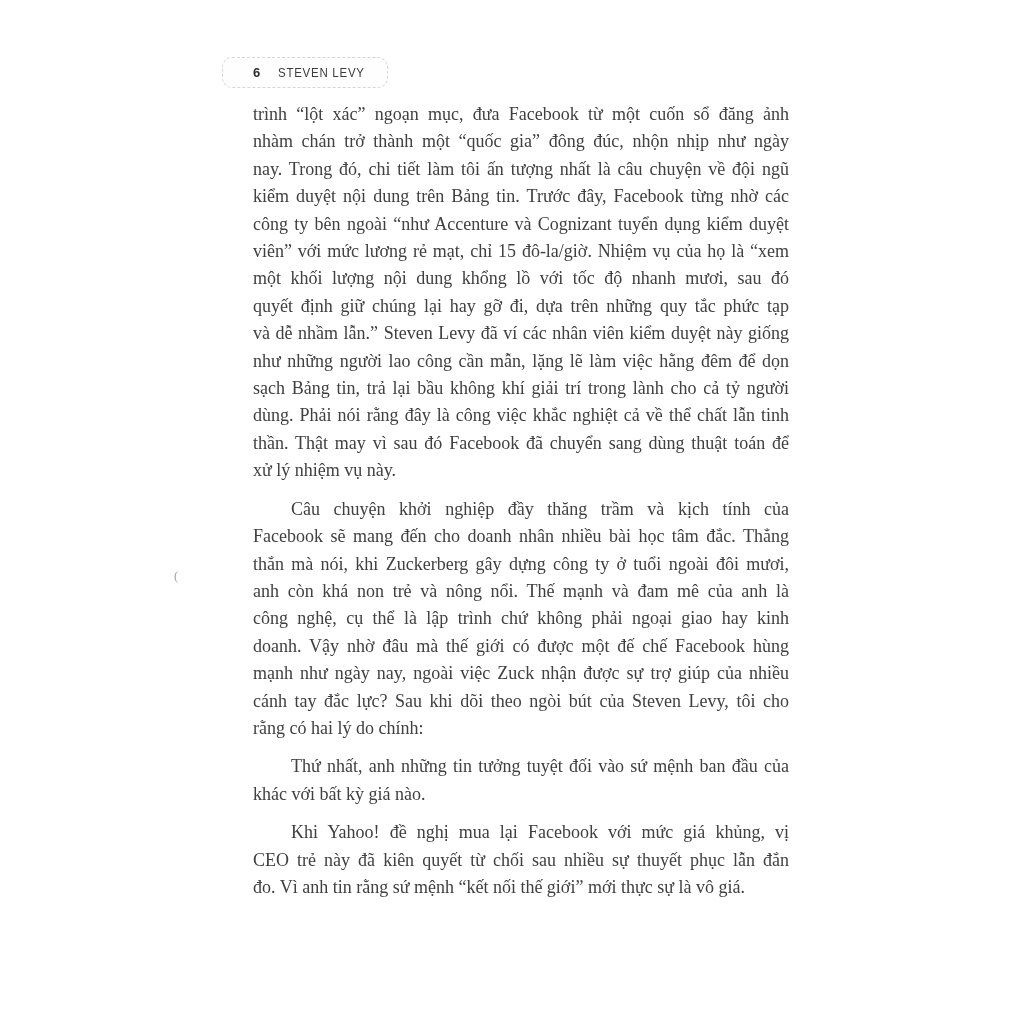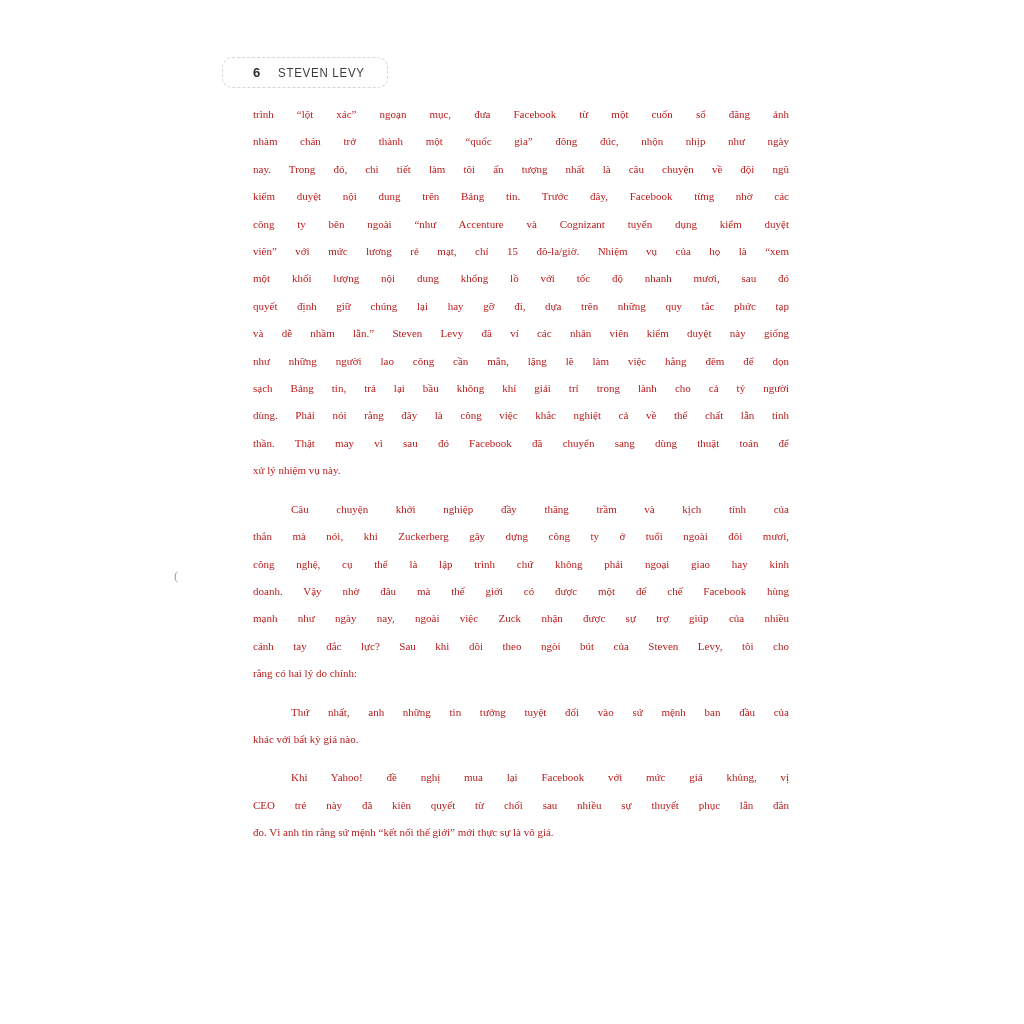--- a/index.html
+++ b/index.html
@@ -47,22 +47,22 @@
     top: 568px;
     font-size: 13px;
     color: #a9a49e;
     font-family: "Liberation Serif", serif;
   }
   .body-text {
     position: absolute;
     left: 253px;
     top: 101px;
     width: 536px;
-    color: #b91c1c;
-    font-size: 11px;
+    color: #404040;
+    font-size: 18px;
     line-height: 27.4px;
   }
   .paragraph { margin-bottom: 11px; }
   .paragraph:last-child { margin-bottom: 0; }
   .text-line { white-space: normal; }
   .text-line.just {
     text-align: justify;
     text-align-last: justify;
   }
   .text-line.indent { padding-left: 38px; }
@@ -93,21 +93,23 @@
       <div class="text-line just">và dễ nhầm lẫn.” Steven Levy đã ví các nhân viên kiểm duyệt này giống</div>
       <div class="text-line just">như những người lao công cần mẫn, lặng lẽ làm việc hằng đêm để dọn</div>
       <div class="text-line just">sạch Bảng tin, trả lại bầu không khí giải trí trong lành cho cả tỷ người</div>
       <div class="text-line just">dùng. Phải nói rằng đây là công việc khắc nghiệt cả về thể chất lẫn tinh</div>
       <div class="text-line just">thần. Thật may vì sau đó Facebook đã chuyển sang dùng thuật toán để</div>
       <div class="text-line">xử lý nhiệm vụ này.</div>
     </div>
 
     <div class="paragraph">
       <div class="text-line just indent">Câu chuyện khởi nghiệp đầy thăng trầm và kịch tính của</div>
+      <div class="text-line just">Facebook sẽ mang đến cho doanh nhân nhiều bài học tâm đắc. Thẳng</div>
       <div class="text-line just">thắn mà nói, khi Zuckerberg gây dựng công ty ở tuổi ngoài đôi mươi,</div>
+      <div class="text-line just">anh còn khá non trẻ và nông nổi. Thế mạnh và đam mê của anh là</div>
       <div class="text-line just">công nghệ, cụ thể là lập trình chứ không phải ngoại giao hay kinh</div>
       <div class="text-line just">doanh. Vậy nhờ đâu mà thế giới có được một đế chế Facebook hùng</div>
       <div class="text-line just">mạnh như ngày nay, ngoài việc Zuck nhận được sự trợ giúp của nhiều</div>
       <div class="text-line just">cánh tay đắc lực? Sau khi dõi theo ngòi bút của Steven Levy, tôi cho</div>
       <div class="text-line">rằng có hai lý do chính:</div>
     </div>
 
     <div class="paragraph">
       <div class="text-line just indent">Thứ nhất, anh những tin tưởng tuyệt đối vào sứ mệnh ban đầu của</div>
       <div class="text-line">khác với bất kỳ giá nào.</div>

